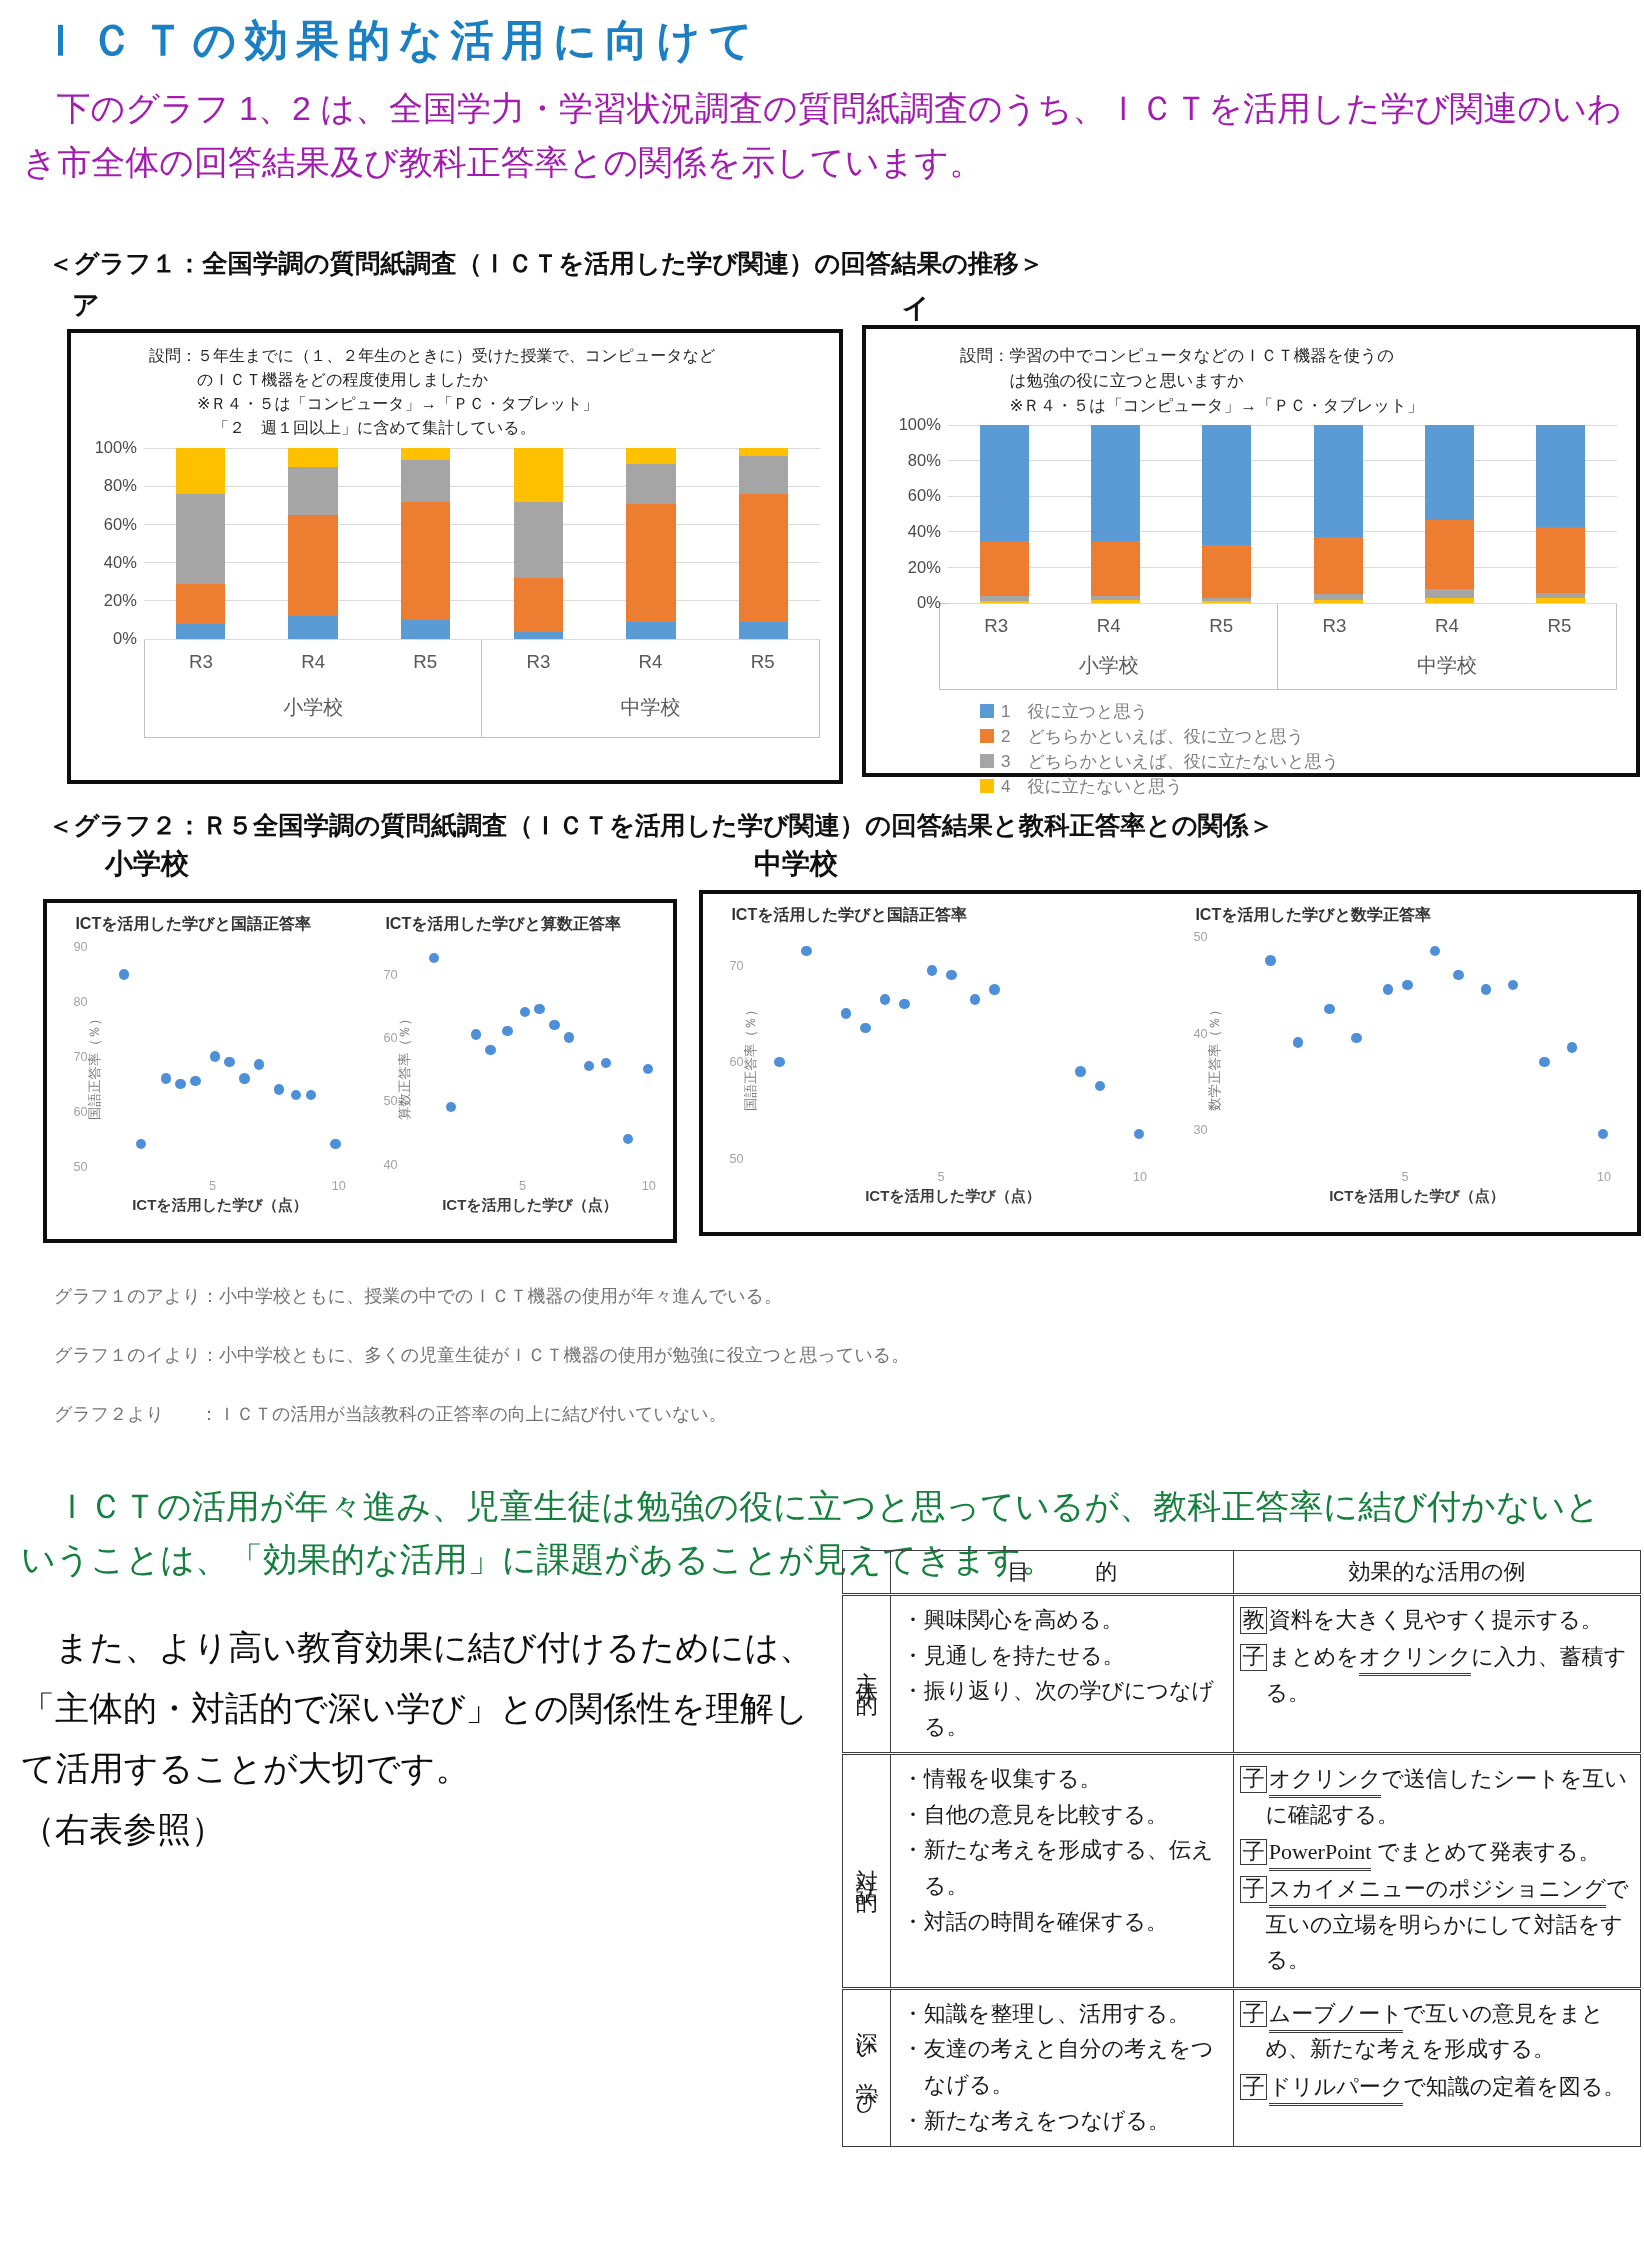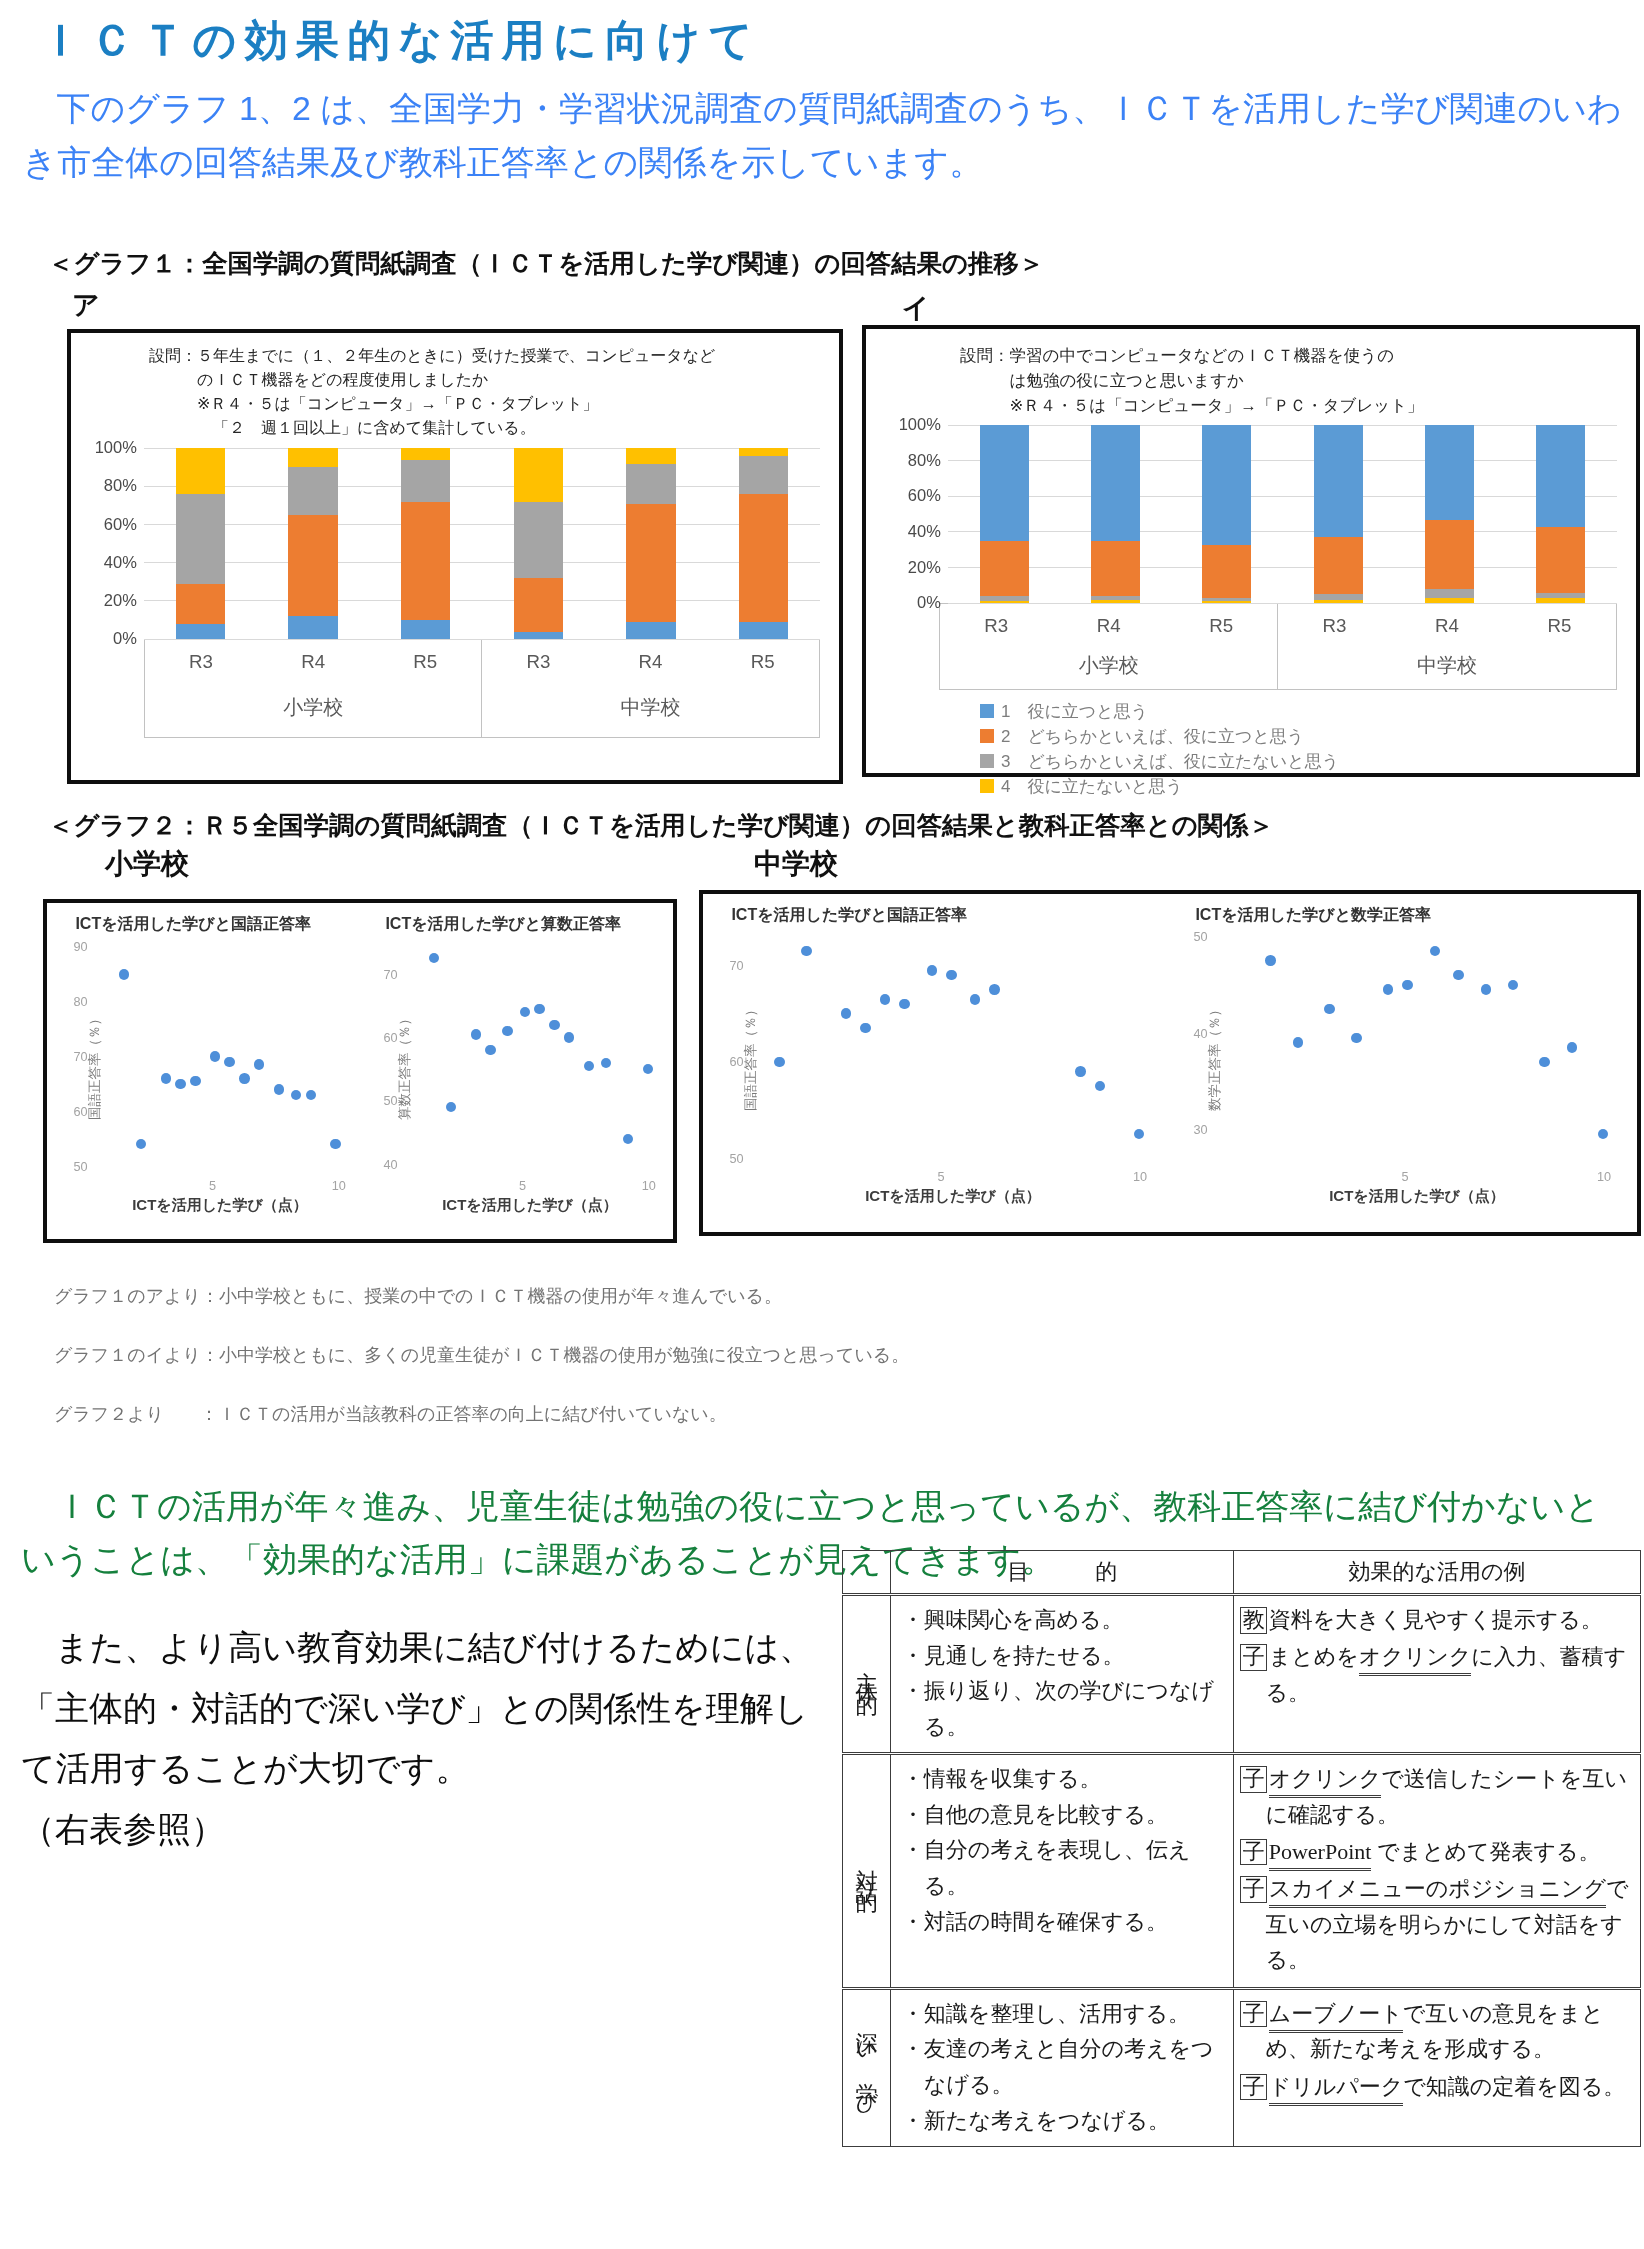--- a/index.html
+++ b/index.html
@@ -1,21 +1,21 @@
 <!DOCTYPE html>
 <html style="font-size:12px"><head>
 <meta charset="utf-8">
 <style>
   html,body{margin:0;padding:0;background:#fff;}
   body{width:1644px;height:2250px;position:relative;overflow:hidden;
        font-family:"Liberation Sans","DejaVu Sans",sans-serif;color:#111;}
   .abs{position:absolute;}
   
   #page-title{top:12px;left:39px;font-size:43px;font-weight:800;color:#1B7FC3;letter-spacing:8.2px;}
-  #intro{top:82px;left:22.4px;width:1604px;font-size:34px;line-height:1.58;color:#3b82f6;}
+  #intro{top:82px;left:22.4px;width:1604px;font-size:34px;line-height:1.58;color:#a21caf;}
   #g1-caption{top:247px;left:48px;font-size:25.4px;font-weight:600;}
   #g1-label-a{top:287px;left:72px;font-size:27px;font-weight:600;}
   #g1-label-i{top:290px;left:902px;font-size:27px;font-weight:600;}
   #g2-caption{top:809px;left:48px;font-size:25.4px;font-weight:600;}
   #g2-label-sho{top:845px;left:105px;font-size:28px;font-weight:600;}
   #g2-label-chu{top:845px;left:754px;font-size:28px;font-weight:600;}
   
   .chart-box{border:4.5px solid #0e0e0e;background:#fff;box-sizing:border-box;}
   #box-a{left:67px;top:329px;width:776px;height:455px;}
   #box-i{left:862px;top:325px;width:778px;height:452px;}
@@ -442,21 +442,21 @@
           <td class="examples">
             <div><span class="badge">教</span><span>資料を大きく見やすく提示する。</span></div>
             <div><span class="badge">子</span><span>まとめを</span><span class="u">オクリンク</span><span>に入力、蓄積する。</span></div>
           </td>
         </tr>
         <tr>
           <th class="cat"><span>対話的</span></th>
           <td class="purpose">
             <div>・情報を収集する。</div>
             <div>・自他の意見を比較する。</div>
-            <div>・自分の考えを表現し、伝える。</div>
+            <div>・新たな考えを形成する、伝える。</div>
             <div>・対話の時間を確保する。</div>
           </td>
           <td class="examples">
             <div><span class="badge">子</span><span class="u">オクリンク</span><span>で送信したシートを互いに確認する。</span></div>
             <div><span class="badge">子</span><span class="u">PowerPoint</span><span> でまとめて発表する。</span></div>
             <div><span class="badge">子</span><span class="u">スカイメニューのポジショニング</span><span>で互いの立場を明らかにして対話をする。</span></div>
           </td>
         </tr>
         <tr>
           <th class="cat"><span>深い学び</span></th>

